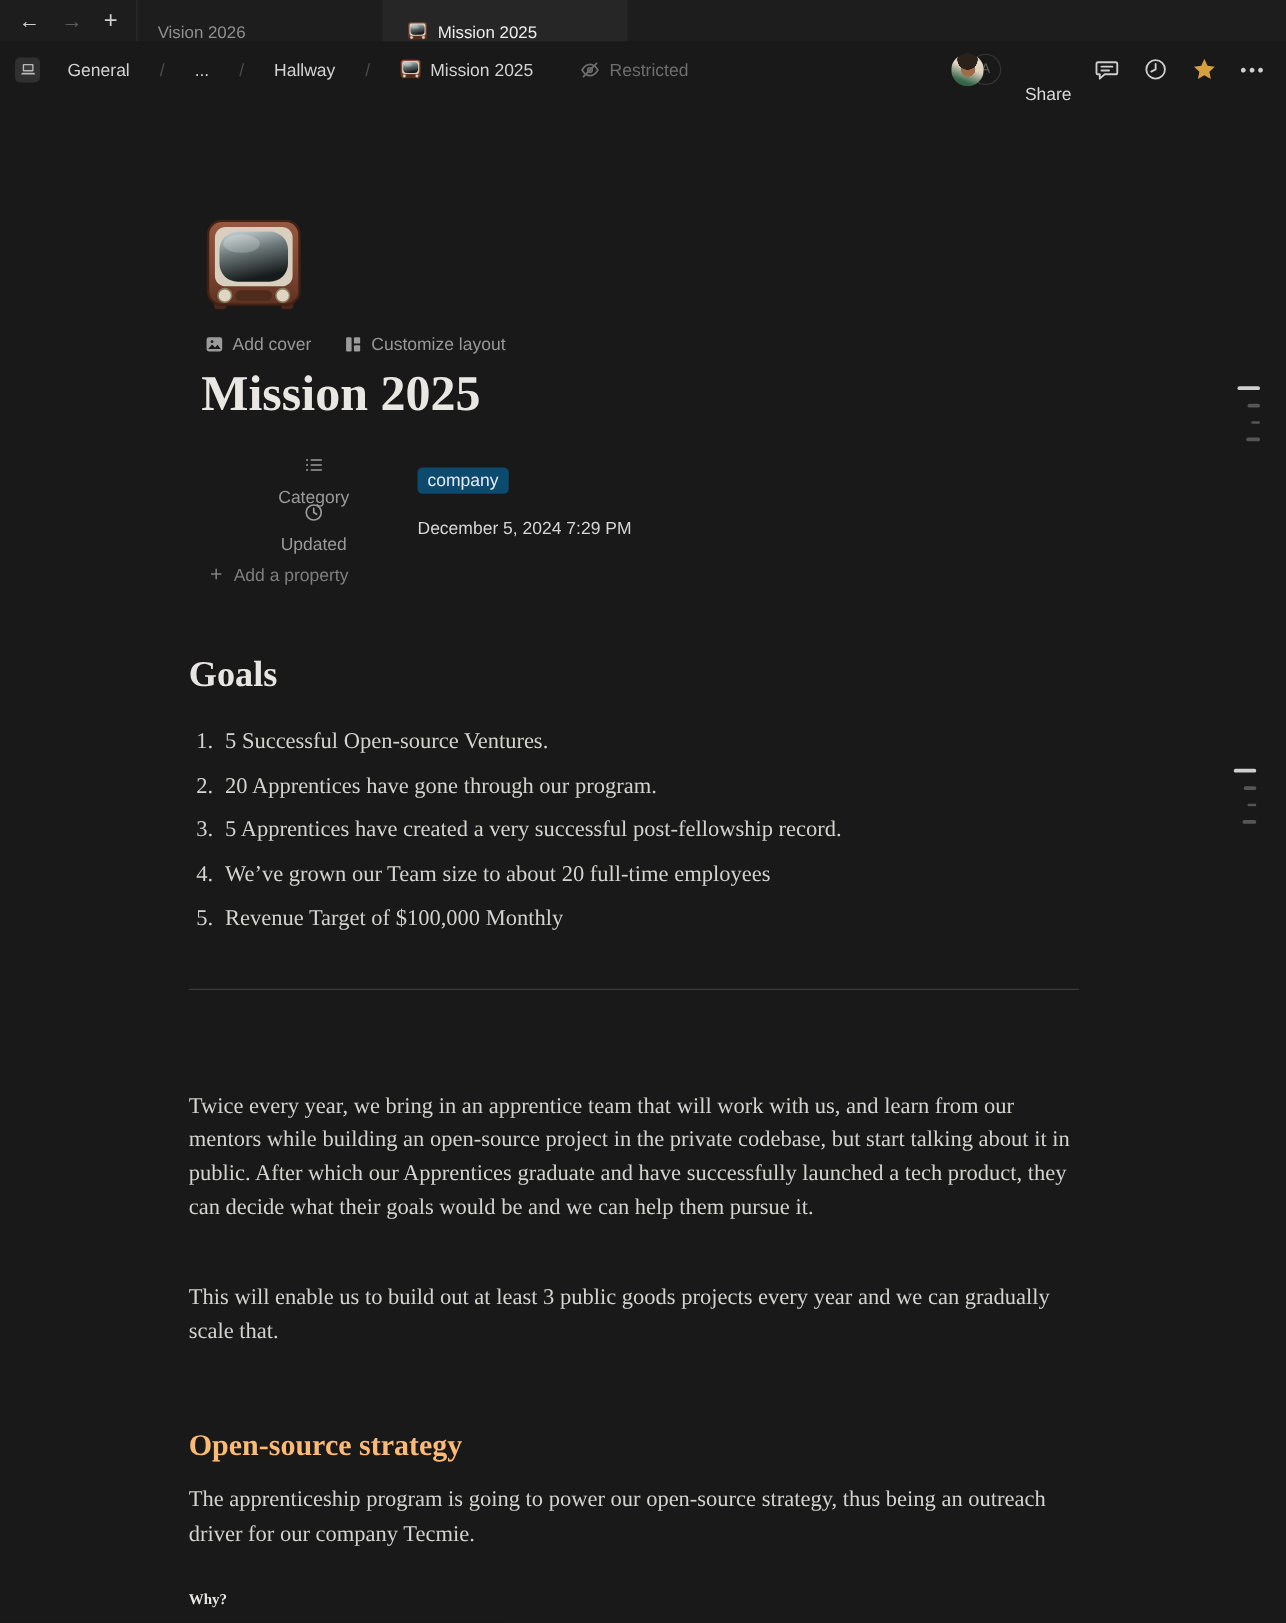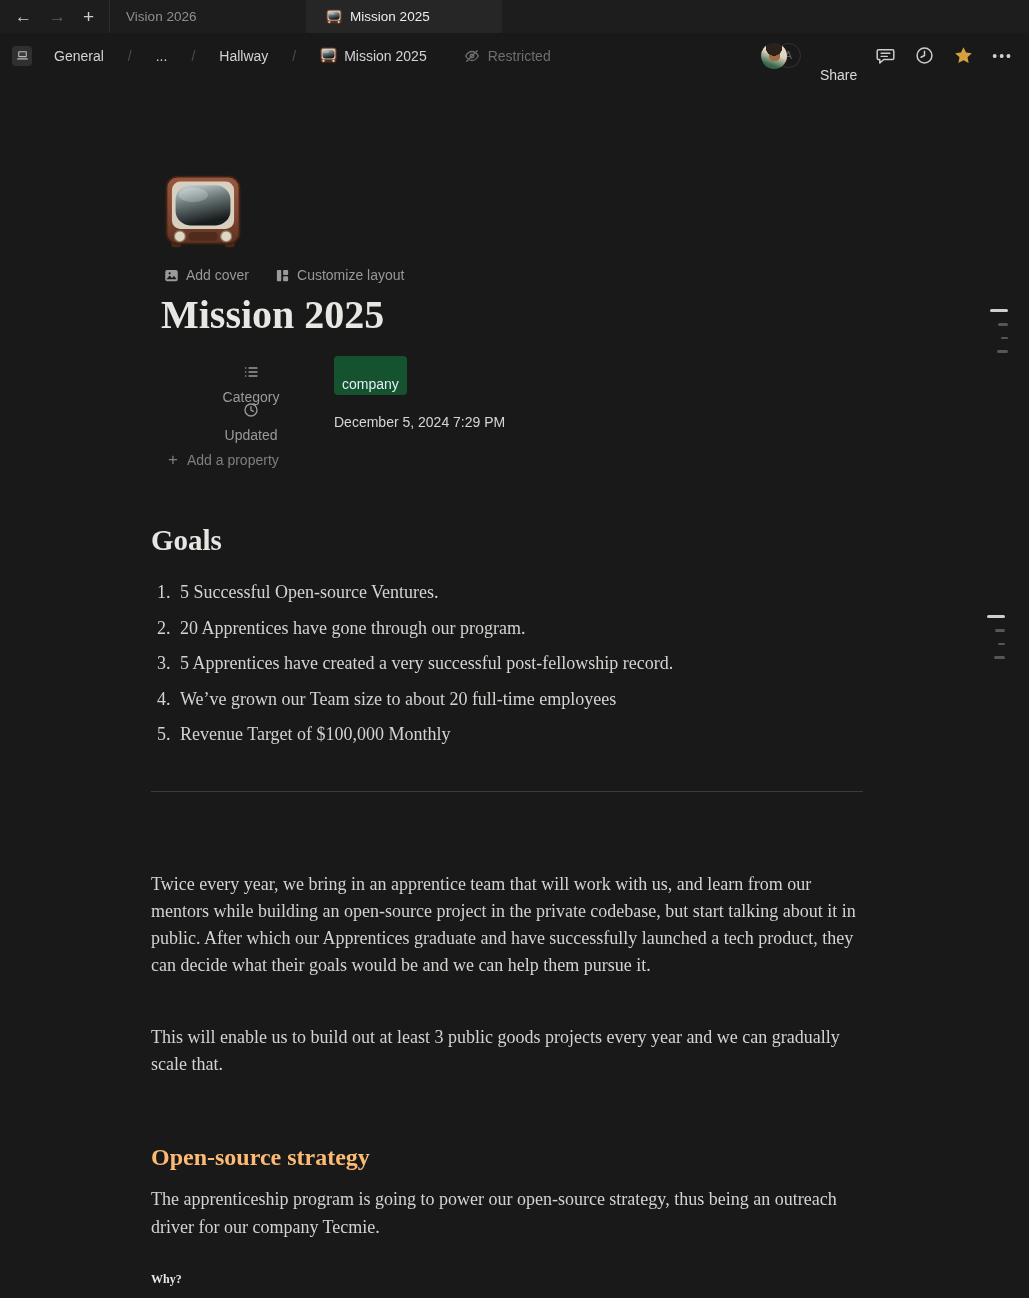--- a/index.html
+++ b/index.html
@@ -19,21 +19,21 @@
   }
   .tab-nav {
     display:flex; align-items:center; gap:17px;
     padding:0 15px 0 15px;
     border-right:1px solid #2c2c2c;
   }
   .nav-btn { font-size:17px; color:#cdcdcd; line-height:1; cursor:default; }
   .nav-btn.disabled { color:#5c5c5c; }
   .nav-btn.plus { font-size:19px; }
   .tab {
-    display:flex; align-items:center; gap:8px;
+    display:flex; align-items:flex-end; gap:8px;
     width:196px; padding-left:16px;
     font-size:13.5px; color:#8f8f8f;
   }
   .tab.active { background:#262626; color:#ececec; padding-left:20px; }
 
   
   .topbar {
     height:45px; display:flex; align-items:center;
     justify-content:space-between; padding:0 16px 0 12px;
   }
@@ -83,22 +83,22 @@
     color:#e8e7e3;
   }
   .props { margin:28px 0 0 17px; }
   .prop-row { display:flex; align-items:center; height:38px; }
   .prop-label {
     width:166px; display:flex; align-items:center; gap:9px;
     font-size:14px; color:#9a9a9a;flex-direction:column;
   }
   .prop-value { font-size:14px; color:#d6d6d6; }
   .tag {
-    background:#14532d; color:#e3ecf8;
-    font-size:14px; padding:20px 8px 3px; border-radius:4px;
+    background:#0c4a6e; color:#e3ecf8;
+    font-size:14px; padding:2px 8px 3px; border-radius:4px;
   }
   .add-prop {
     display:flex; align-items:center; gap:9px; height:38px;
     font-size:14px; color:#7f7f7f;
   }
   .add-prop .plus-glyph { font-size:17px; color:#7f7f7f; }
 
   .h-goals {
     margin-top:42px;
     font-family:"Liberation Serif", serif; font-weight:bold;

